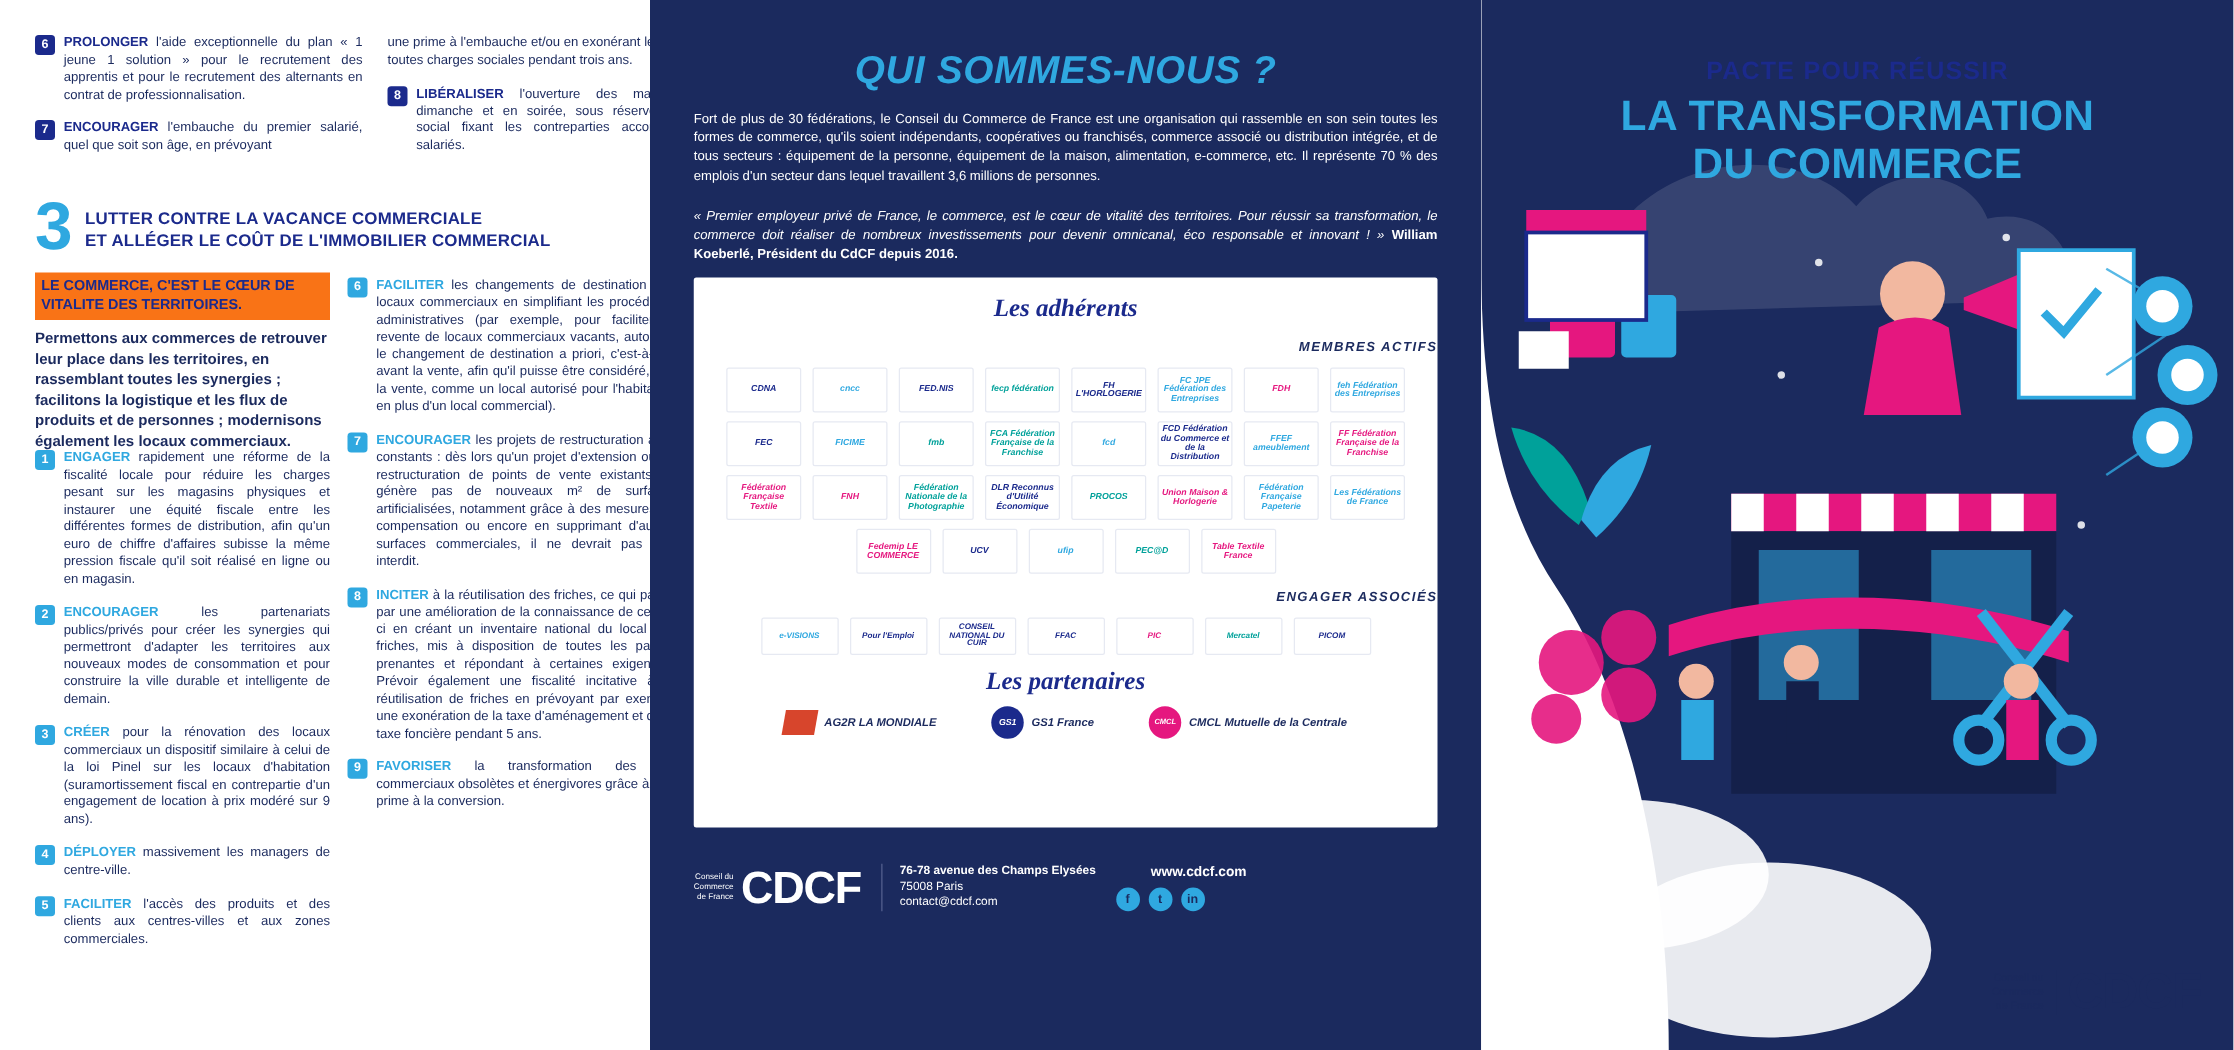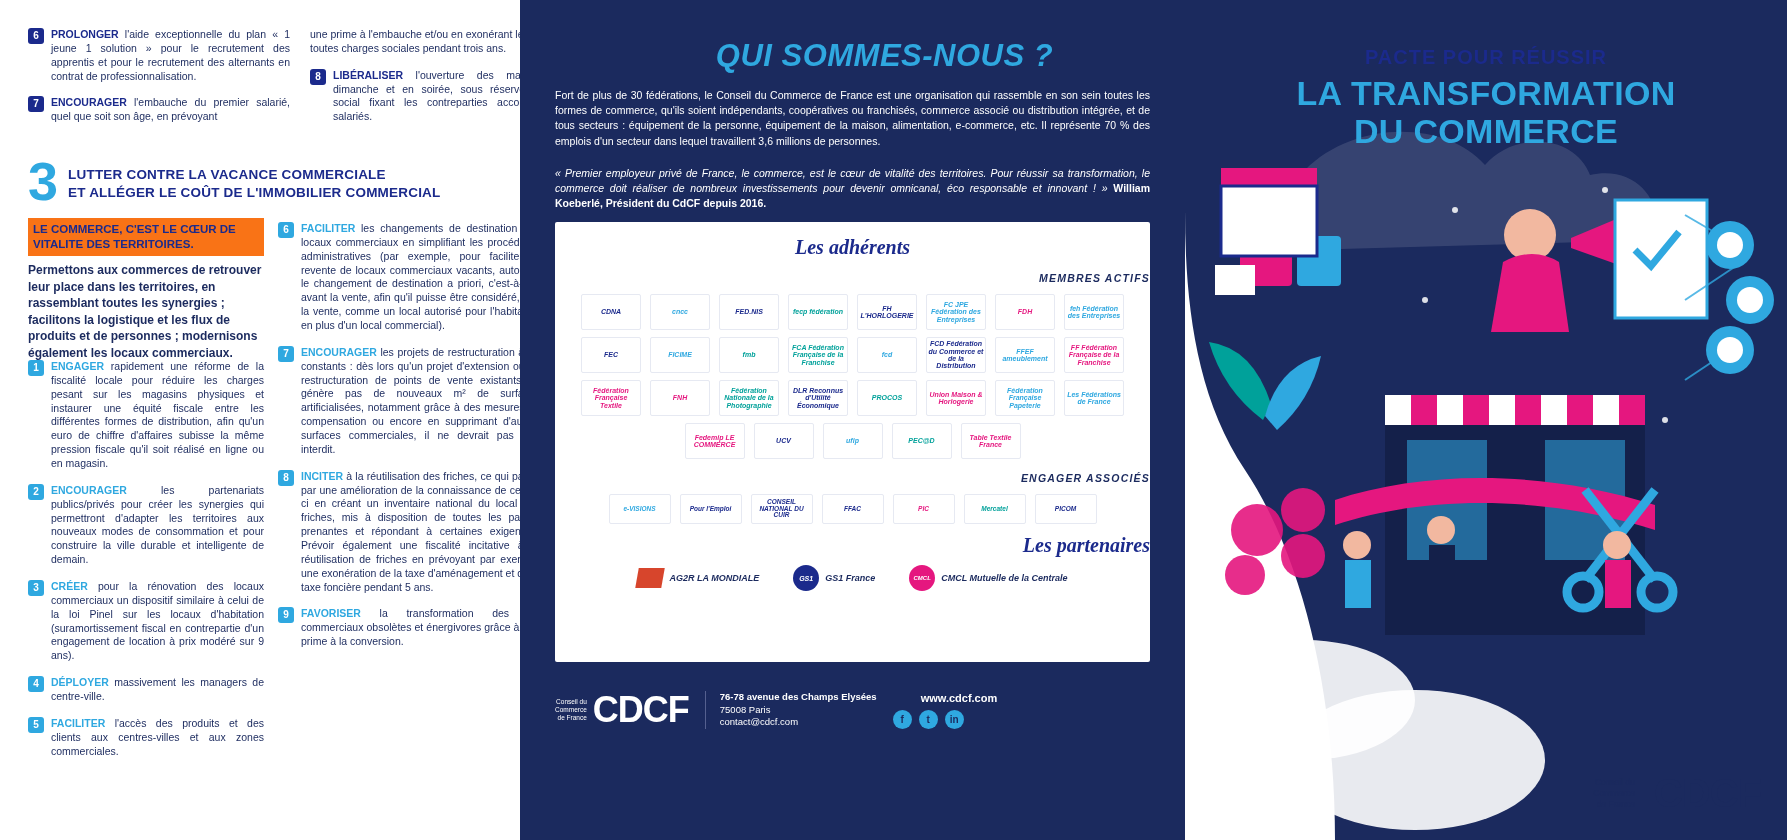--- a/index.html
+++ b/index.html
@@ -31,38 +31,38 @@
 
   .lead{position:absolute;left:28px;top:262px;width:236px;font-size:12px;font-weight:bold;
         line-height:1.38;color:#1b2a5e;}
 
   .colL{position:absolute;left:28px;top:360px;width:236px;}
   .colR{position:absolute;left:278px;top:222px;width:262px;}
 
   
   .center{position:absolute;left:520px;top:0;width:665px;height:840px;background:#1b2a5e;}
   h1.qui{position:absolute;left:0;top:38px;width:665px;text-align:center;color:#2fa8e0;
-        font-size:31px;font-weight:bold;letter-spacing:.5px;margin:0;font-style:italic;padding-left:32px;}
+        font-size:31px;font-weight:bold;letter-spacing:.5px;margin:0;font-style:italic;}
   .para{position:absolute;left:35px;width:595px;color:#ffffff;font-size:10.5px;line-height:1.45;text-align:justify;}
   .para.p1{top:88px;}
   .para.p2{top:166px;font-style:italic;}
   .para.p2 b{font-style:normal;}
 
   .white-card{position:absolute;left:35px;top:222px;width:595px;height:440px;background:#ffffff;border-radius:2px;font-style:italic;}
   .card-title{text-align:center;color:#1b2a8c;font-size:20px;font-weight:bold;margin:0;padding-top:14px;font-family:"Liberation Serif",serif;}
   .card-sub{text-align:right;color:#1b2a5e;font-size:10.5px;font-weight:bold;letter-spacing:1.2px;margin-top:13px;}
   .logo-grid{display:flex;flex-wrap:wrap;justify-content:center;gap:7px 9px;padding:10px 26px 0 26px;box-sizing:border-box;}
   .logo{width:60px;height:36px;border:1px solid #e6e9f2;border-radius:2px;display:flex;align-items:center;justify-content:center;
         font-size:7px;font-weight:bold;color:#1b2a8c;text-align:center;line-height:1.05;overflow:hidden;padding:1px;box-sizing:border-box;}
   .logo.alt{color:#e5177f;}
   .logo.alt2{color:#2fa8e0;}
   .logo.alt3{color:#00a19a;}
   .logo.sm{width:62px;height:30px;font-size:6.5px;}
-  .part-title{text-align:right;color:#1b2a8c;font-size:20px;font-weight:bold;margin:10px 0 0 0;font-family:"Liberation Serif",serif;}
-  .part-row{display:flex;justify-content:center;align-items:center;gap:34px;padding-top:8px;}
+  .part-title{text-align:center;color:#1b2a8c;font-size:20px;font-weight:bold;margin:10px 0 0 0;font-family:"Liberation Serif",serif;}
+  .part-row{display:flex;justify-content:center;align-items:center;gap:44px;padding-top:8px;}
   .part{display:flex;align-items:center;gap:6px;font-size:9px;font-weight:bold;color:#1b2a5e;}
   .sq{width:26px;height:20px;background:#d7452c;transform:skewX(-10deg);}
   .circ{width:26px;height:26px;border-radius:50%;background:#1b2a8c;color:#fff;font-size:7px;display:flex;align-items:center;justify-content:center;}
   .circ2{width:26px;height:26px;border-radius:50%;background:#e5177f;color:#fff;font-size:6px;display:flex;align-items:center;justify-content:center;}
 
   
   .cfoot{position:absolute;left:35px;top:680px;width:595px;height:60px;display:flex;align-items:center;gap:16px;}
   .cdcf-mark{display:flex;align-items:center;gap:6px;}
   .cdcf-sm{color:#fff;font-size:6.5px;line-height:1.25;text-align:right;}
   .cdcf-big{color:#fff;font-size:36px;font-weight:bold;letter-spacing:-1px;}

